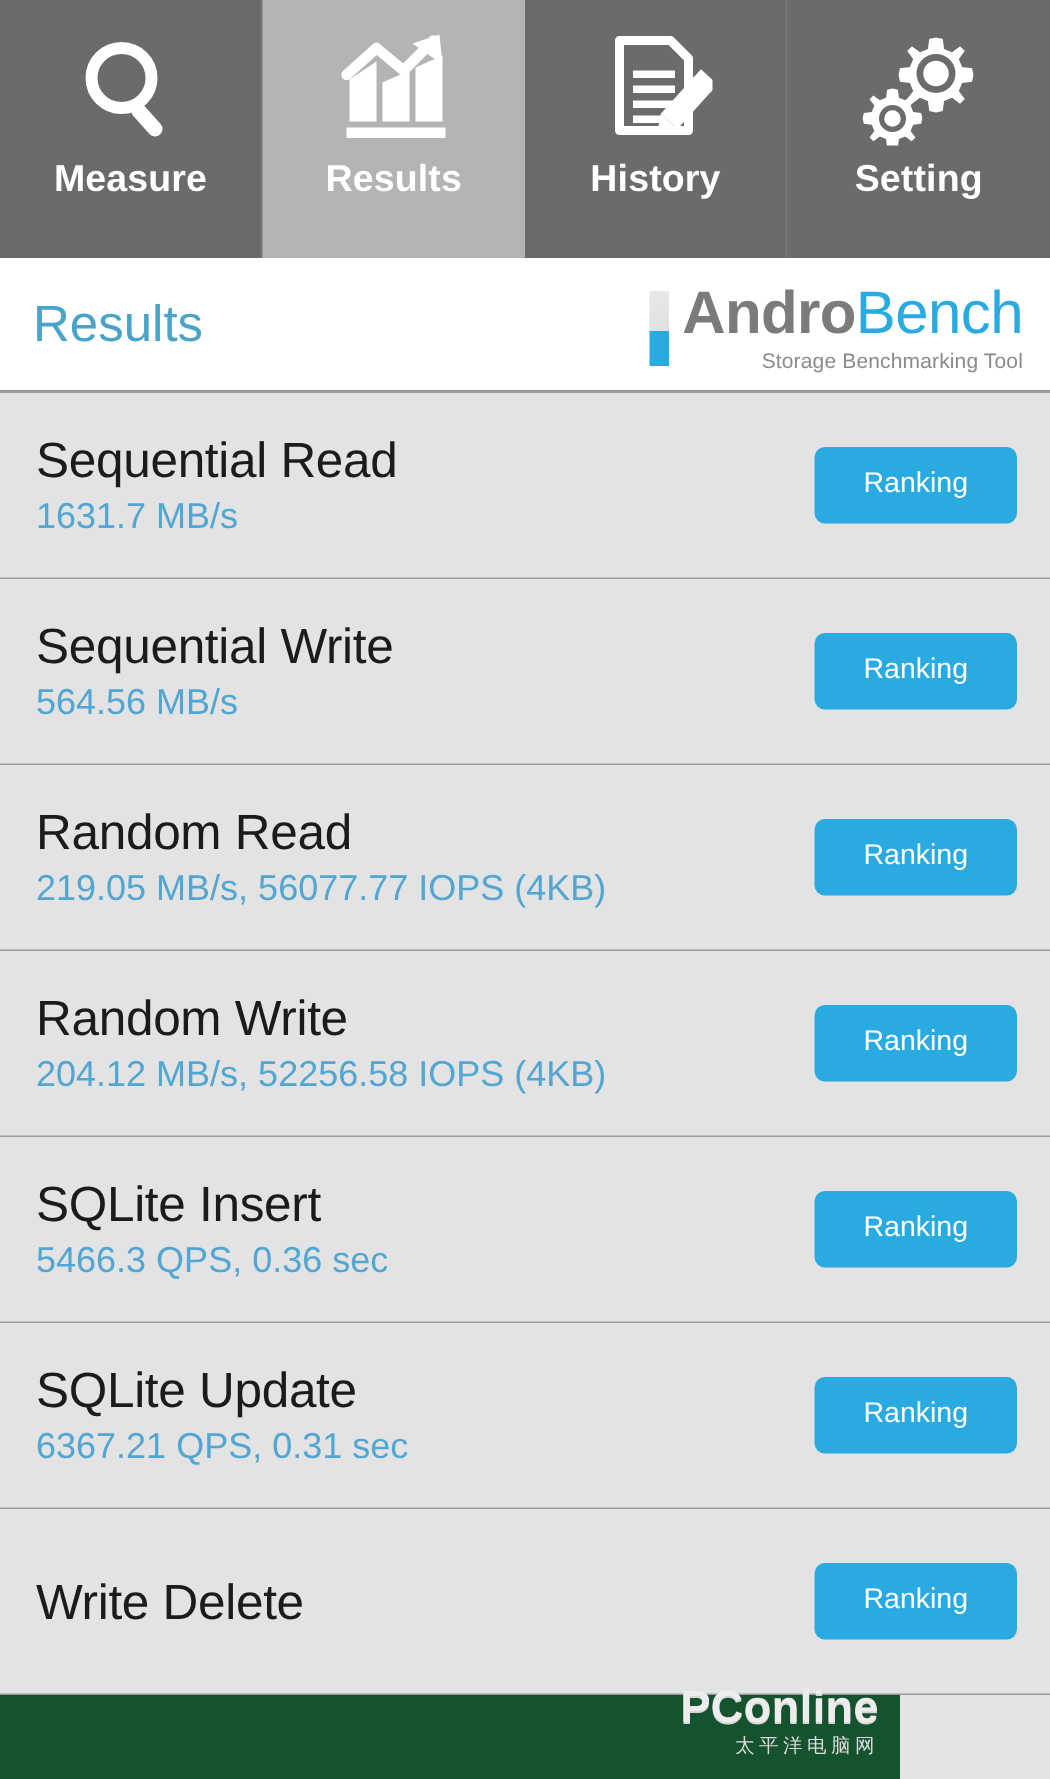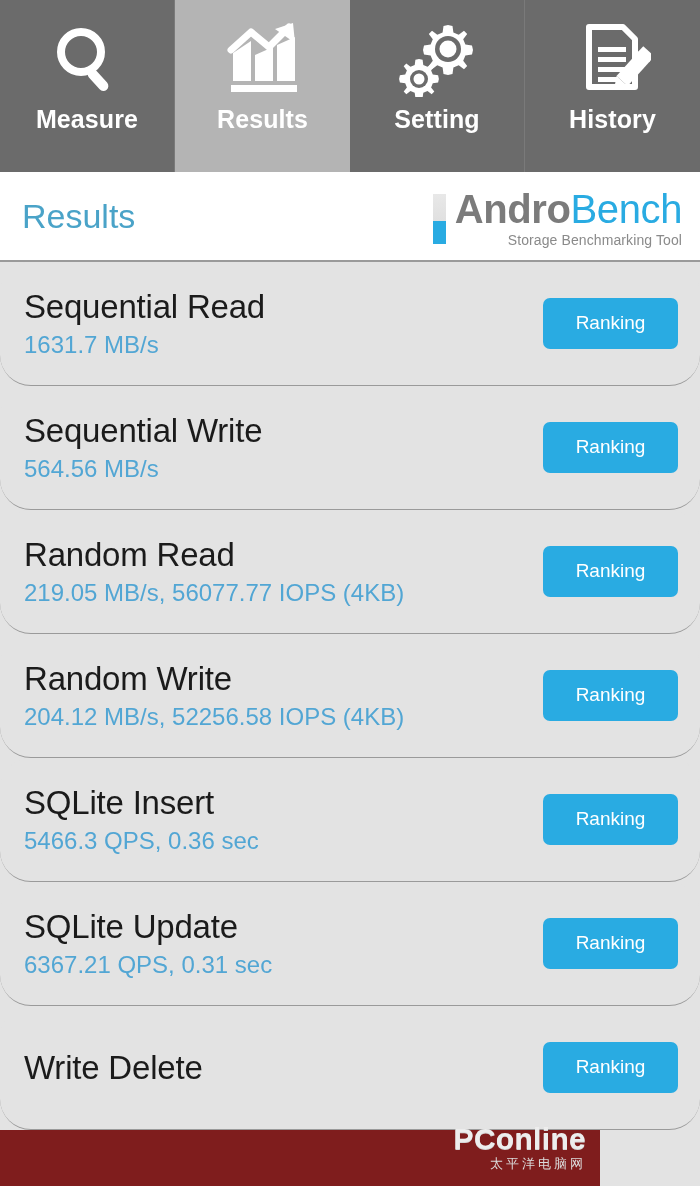--- a/index.html
+++ b/index.html
@@ -15,21 +15,21 @@
     font-family: "Liberation Sans", "DejaVu Sans", sans-serif;
     background: #e3e3e3;
     color: #1a1a1a;
     -webkit-font-smoothing: antialiased;
   }
 
   #app {
     position: relative;
     width: 600px;
     height: 1186px;
-    background: #7f1d1d;
+    background: #14532d;
   }
 
   
   .navbar {
     display: flex;
     width: 700px;
     height: 172px;
     background: #6b6b6b;
   }
 
@@ -139,21 +139,20 @@
   .result-row {
     position: relative;
     width: 700px;
     height: 124px;
     background: #e3e3e3;
     border-bottom: 1px solid #9a9a9a;
     display: flex;
     align-items: center;
     justify-content: space-between;
     padding: 0 22px 0 24px;
-    border-radius: 31px;
   }
 
   .result-info {
     display: flex;
     flex-direction: column;
     justify-content: center;
   }
 
   .result-name {
     font-size: 33px;
@@ -242,52 +241,52 @@
           <rect x="6" y="62" width="66" height="7" fill="#ffffff"></rect>
           <path d="M6 27 L26 9 L44 24 L64 4" fill="none" stroke="#ffffff" stroke-width="7" stroke-linejoin="round" stroke-linecap="round"></path>
           <polygon points="68,0 70,20 50,6" fill="#ffffff"></polygon>
         </svg>
       </span>
       <span class="nav-label">Results</span>
     </div>
 
     <div class="nav-tab">
       <span class="nav-icon">
-        <svg width="78" height="76" viewBox="0 0 78 76" aria-hidden="true">
-          <g fill="#ffffff">
-            <path d="M50 4 l4.5 1 .9 6.6 5.3 2.2 5.3-4 3.2 3.2 -4 5.3 2.2 5.3 6.6 .9 1 4.5 -1 4.5 -6.6 .9 -2.2 5.3 4 5.3 -3.2 3.2 -5.3-4 -5.3 2.2 -.9 6.6 -4.5 1 -4.5-1 -.9-6.6 -5.3-2.2 -5.3 4 -3.2-3.2 4-5.3 -2.2-5.3 -6.6-.9 -1-4.5 1-4.5 6.6-.9 2.2-5.3 -4-5.3 3.2-3.2 5.3 4 5.3-2.2 .9-6.6 z"></path>
-            <circle cx="50" cy="28" r="13" fill="#6b6b6b"></circle>
-            <circle cx="50" cy="28" r="8.5" fill="#ffffff"></circle>
-            <path d="M21 38 l3.6 .8 .7 5.3 4.2 1.7 4.2-3.2 2.6 2.6 -3.2 4.2 1.7 4.2 5.3 .7 .8 3.6 -.8 3.6 -5.3 .7 -1.7 4.2 3.2 4.2 -2.6 2.6 -4.2-3.2 -4.2 1.7 -.7 5.3 -3.6 .8 -3.6-.8 -.7-5.3 -4.2-1.7 -4.2 3.2 -2.6-2.6 3.2-4.2 -1.7-4.2 -5.3-.7 -.8-3.6 .8-3.6 5.3-.7 1.7-4.2 -3.2-4.2 2.6-2.6 4.2 3.2 4.2-1.7 .7-5.3 z"></path>
-            <circle cx="21" cy="58" r="9" fill="#6b6b6b"></circle>
-            <circle cx="21" cy="58" r="5.5" fill="#ffffff"></circle>
-          </g>
-        </svg>
-      </span>
-      <span class="nav-label">Setting</span>
-    </div>
-
-    <div class="nav-tab">
-      <span class="nav-icon">
         <svg width="76" height="76" viewBox="0 0 76 76" aria-hidden="true">
           <path d="M14 6 h34 l12 12 v48 h-46 z" fill="none" stroke="#ffffff" stroke-width="6" stroke-linejoin="round"></path>
           <rect x="23" y="26" width="28" height="5" fill="#ffffff"></rect>
           <rect x="23" y="36" width="28" height="5" fill="#ffffff"></rect>
           <rect x="23" y="46" width="28" height="5" fill="#ffffff"></rect>
           <rect x="23" y="56" width="20" height="5" fill="#ffffff"></rect>
           <g transform="rotate(42 54 50)">
             <rect x="48" y="28" width="15" height="34" fill="#ffffff"></rect>
             <rect x="48" y="22" width="15" height="8" fill="#ffffff"></rect>
             <polygon points="48,62 63,62 55.5,74" fill="#ffffff"></polygon>
           </g>
         </svg>
       </span>
       <span class="nav-label">History</span>
     </div>
 
+    <div class="nav-tab">
+      <span class="nav-icon">
+        <svg width="78" height="76" viewBox="0 0 78 76" aria-hidden="true">
+          <g fill="#ffffff">
+            <path d="M50 4 l4.5 1 .9 6.6 5.3 2.2 5.3-4 3.2 3.2 -4 5.3 2.2 5.3 6.6 .9 1 4.5 -1 4.5 -6.6 .9 -2.2 5.3 4 5.3 -3.2 3.2 -5.3-4 -5.3 2.2 -.9 6.6 -4.5 1 -4.5-1 -.9-6.6 -5.3-2.2 -5.3 4 -3.2-3.2 4-5.3 -2.2-5.3 -6.6-.9 -1-4.5 1-4.5 6.6-.9 2.2-5.3 -4-5.3 3.2-3.2 5.3 4 5.3-2.2 .9-6.6 z"></path>
+            <circle cx="50" cy="28" r="13" fill="#6b6b6b"></circle>
+            <circle cx="50" cy="28" r="8.5" fill="#ffffff"></circle>
+            <path d="M21 38 l3.6 .8 .7 5.3 4.2 1.7 4.2-3.2 2.6 2.6 -3.2 4.2 1.7 4.2 5.3 .7 .8 3.6 -.8 3.6 -5.3 .7 -1.7 4.2 3.2 4.2 -2.6 2.6 -4.2-3.2 -4.2 1.7 -.7 5.3 -3.6 .8 -3.6-.8 -.7-5.3 -4.2-1.7 -4.2 3.2 -2.6-2.6 3.2-4.2 -1.7-4.2 -5.3-.7 -.8-3.6 .8-3.6 5.3-.7 1.7-4.2 -3.2-4.2 2.6-2.6 4.2 3.2 4.2-1.7 .7-5.3 z"></path>
+            <circle cx="21" cy="58" r="9" fill="#6b6b6b"></circle>
+            <circle cx="21" cy="58" r="5.5" fill="#ffffff"></circle>
+          </g>
+        </svg>
+      </span>
+      <span class="nav-label">Setting</span>
+    </div>
+
   </div>
 
   <div class="header">
     <div class="page-title">Results</div>
 
     <div class="logo">
       <span class="logo-bar"></span>
       <span class="logo-text">
         <span class="logo-word"><span class="logo-andro">Andro</span><span class="logo-bench">Bench</span></span>
         <span class="logo-sub">Storage Benchmarking Tool</span>

